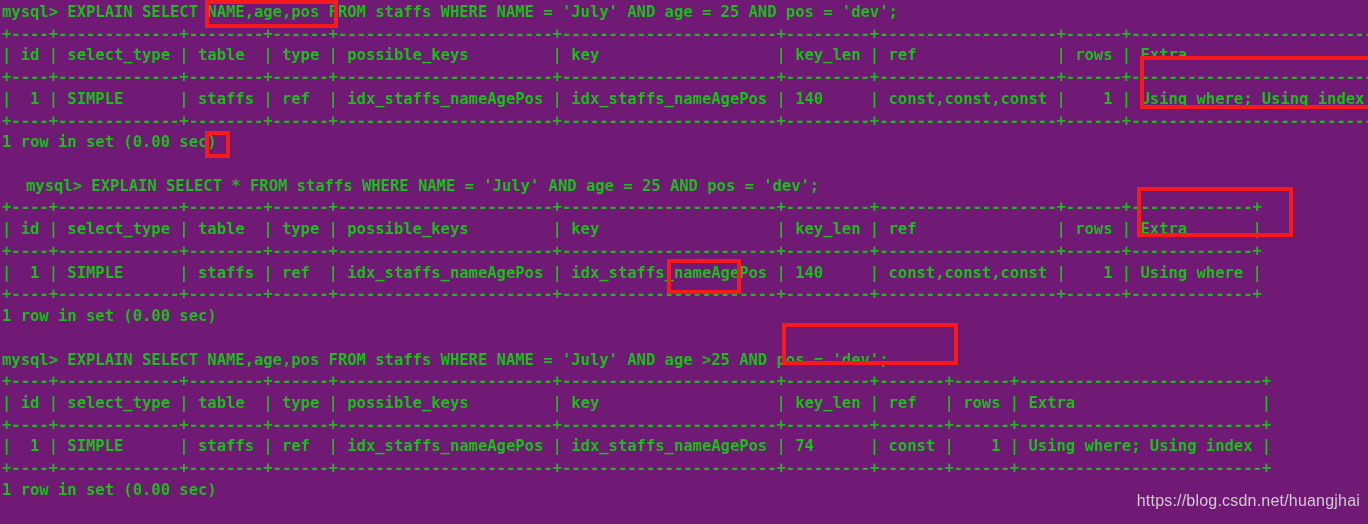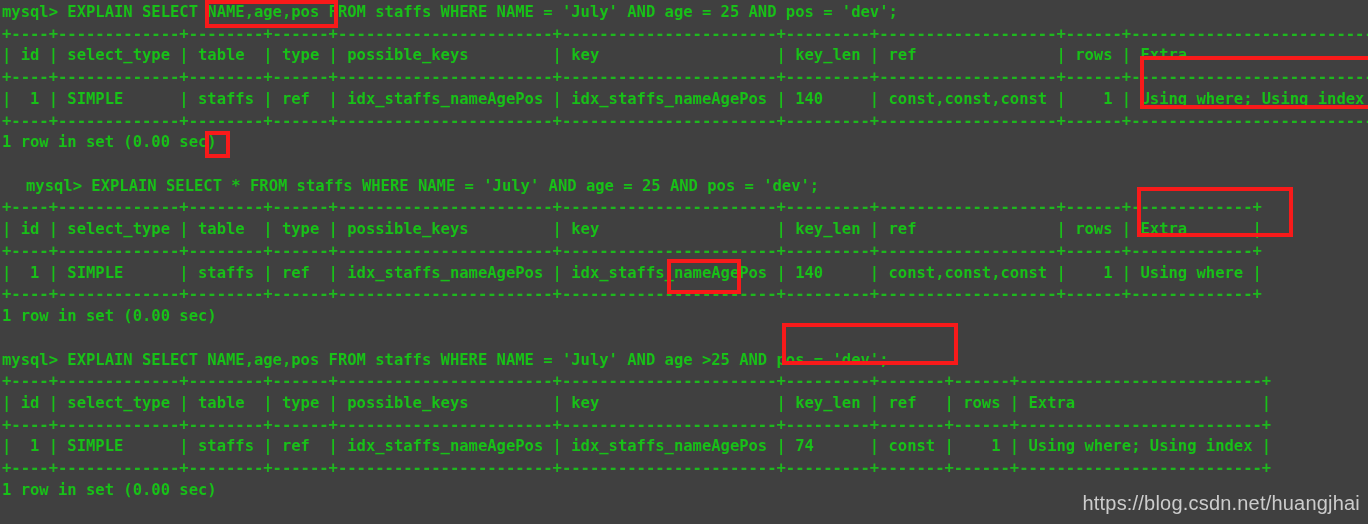--- a/index.html
+++ b/index.html
@@ -11,21 +11,21 @@
     width: 1368px;
     height: 524px;
     overflow: hidden;
     font-family: "DejaVu Sans Mono", "Liberation Mono", monospace;
   }
 
   #terminal {
     position: relative;
     width: 1368px;
     height: 524px;
-    background: #404040;
+    background: #701a75;
     overflow: hidden;
   }
 
   .term-line {
     position: absolute;
     left: 2px;
     white-space: pre;
     font-family: "DejaVu Sans Mono", "Liberation Mono", monospace;
     font-size: 15.5px;
     line-height: 21.7px;
@@ -45,21 +45,21 @@
     pointer-events: none;
     background: transparent;
   }
 
   #watermark {
     position: absolute;
     right: 8px;
     top: 492px;
     color: #d8d8d8;
     font-family: "Liberation Sans", sans-serif;
-    font-size: 20px;
+    font-size: 16px;
     letter-spacing: 0.2px;
     opacity: 0.92;
   }
 </style>
 </head>
 <body>
 
 <div id="terminal">
 
   <div class="term-line" style="top:2px">mysql&gt; EXPLAIN SELECT NAME,age,pos FROM staffs WHERE NAME = 'July' AND age = 25 AND pos = 'dev';</div>

